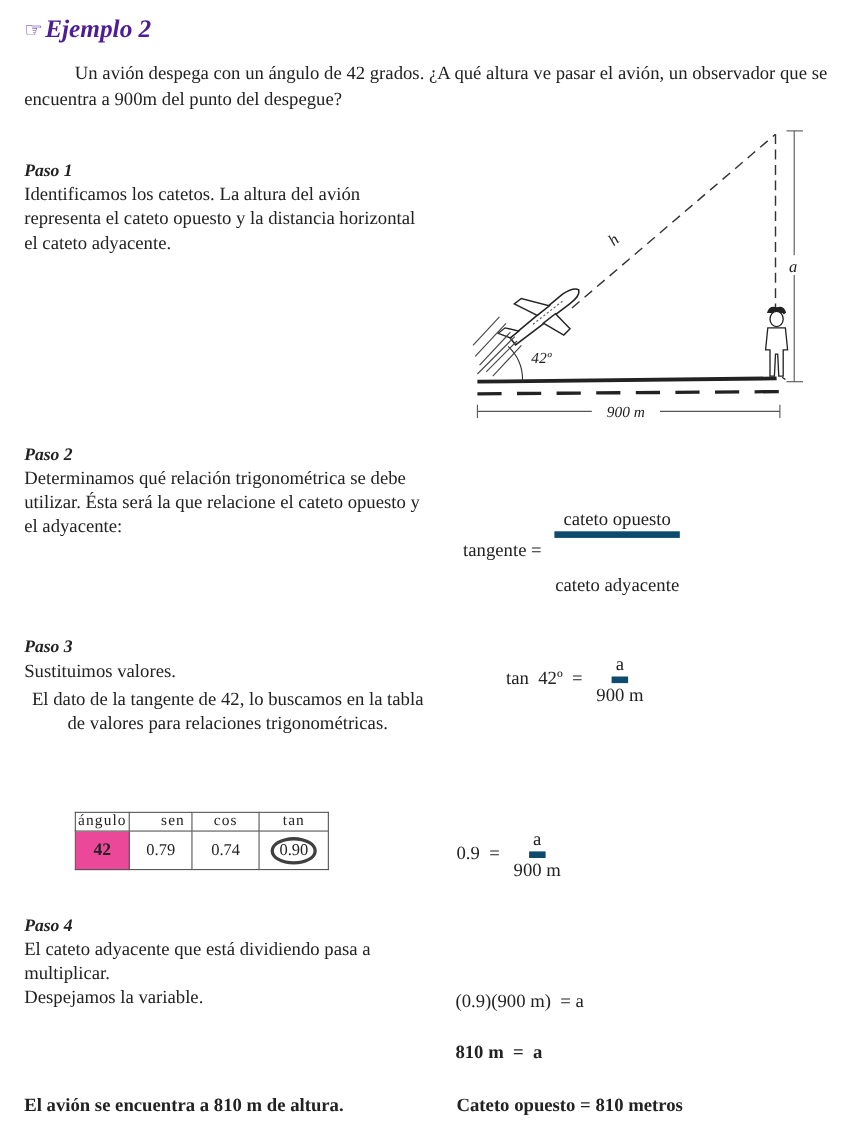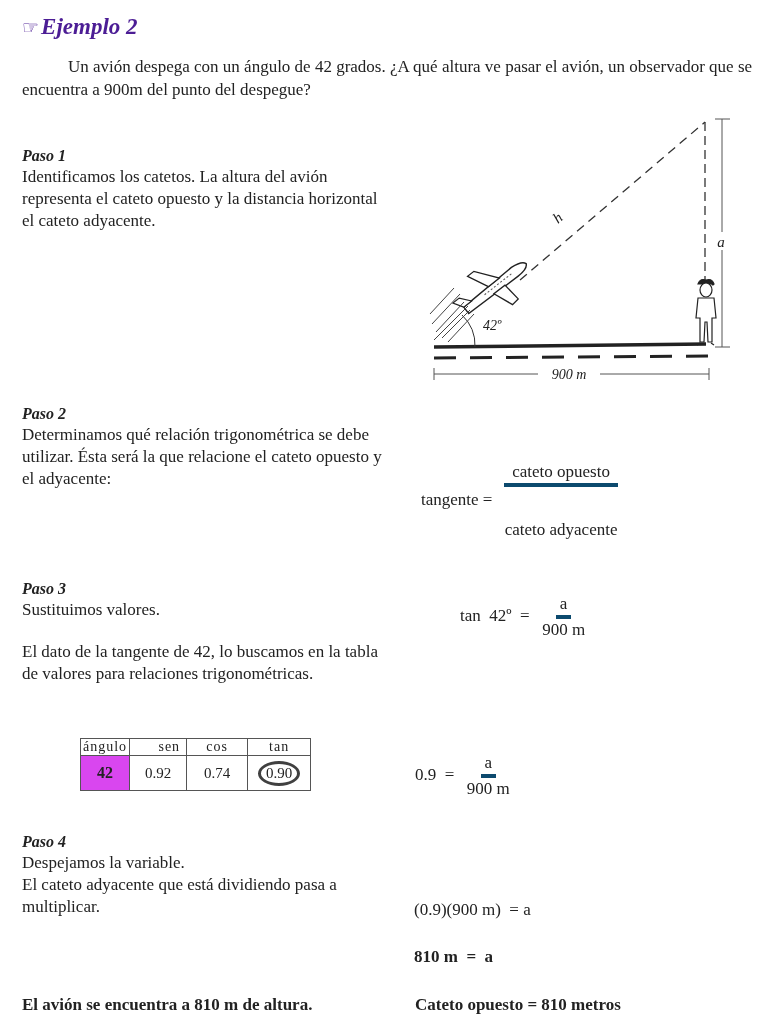--- a/index.html
+++ b/index.html
@@ -7,27 +7,27 @@
          font-family:"Liberation Serif", "DejaVu Serif", serif; color:#222; }
   .abs { position:absolute; }
   .title { left:22px; top:14px; font-size:23px; font-weight:bold; font-style:italic; color:#4c1d95; }
   .title .hand { font-style:normal; font-weight:normal; font-size:19px; margin-right:2px; }
   .intro { left:22px; top:55px; width:752px; font-size:17px; line-height:23px; text-indent:46px; }
   .step-h { font-size:16px; font-weight:bold; font-style:italic; line-height:20px; }
   .para { font-size:17px; line-height:22px; width:370px; }
   .block { left:22px; }
   .eq { font-size:17px; white-space:nowrap; }
   .frac { display:inline-flex; flex-direction:column; align-items:center; vertical-align:middle; }
-  .frac .num { padding:0 4px 1px; border-bottom:4px solid #0c4a6e; line-height:20px; }
+  .frac .num { padding:0 4px 1px; border-bottom:6px solid #0c4a6e; line-height:20px; }
   .frac .den { padding:1px 4px 0; line-height:20px; }
   table.trig { border-collapse:collapse; font-size:15px; }
   table.trig td { border:1px solid #555; text-align:center; height:22px; padding:0 6px; }
   table.trig tr.hdr td { height:16px; font-size:14px; letter-spacing:1px; }
   table.trig td.ang-h { font-size:10px; letter-spacing:-0.5px; padding:0 2px; }
-  table.trig td.ang-v { background:#d946ef; font-weight:bold; font-size:16px; }
+  table.trig td.ang-v { background:#ec4899; font-weight:bold; font-size:16px; }
   .circled { display:inline-block; border:3px solid #404040; border-radius:50%; padding:1px 5px; line-height:17px; }
   .bold-line { font-size:17px; font-weight:bold; }
   svg text { font-family:"Liberation Serif", serif; }
 </style>
 </head>
 <body>
 
 <div class="abs title">
   <span class="hand">☞</span><span>Ejemplo  2</span>
 </div>
@@ -100,57 +100,57 @@
   <span>tangente =</span>
   <span class="frac">
     <span class="num" style="padding:0 8px 1px;">cateto opuesto</span>
     <span class="den" style="padding:1px 8px 0;margin-top:32px;">cateto adyacente</span>
   </span>
 </div>
 
 <div class="abs block" style="top:579px;">
   <div class="step-h">Paso 3</div>
   <div class="para">Sustituimos valores.</div>
-  <div class="para" style="margin-top:20px;">El dato de la tangente de 42, lo buscamos en la tabla de valores para relaciones trigonométricas.</div>
+  <div class="para" style="margin-top:4px;text-align:center;">El dato de la tangente de 42, lo buscamos en la tabla de valores para relaciones trigonométricas.</div>
 </div>
 <div class="abs eq" style="left:415px; top:594px;margin-left:45px;">
   <span style="white-space:pre;">tan  42º  =</span>&nbsp;
   <span class="frac">
     <span class="num">a</span>
     <span class="den">900 m</span>
   </span>
 </div>
 
-<table class="abs trig" style="left:80px; top:738px;">
+<table class="abs trig" style="left:68px; top:738px;">
   <tbody>
       <tr class="hdr">
     <td class="ang-h">ángulo</td>
     <td style="width:44px;text-align:right;">sen</td>
     <td style="width:48px;">cos</td>
     <td style="width:50px;">tan</td>
   </tr>
   <tr style="height:34px;">
     <td class="ang-v" style="height:34px;">42</td>
-    <td>0.92</td>
+    <td>0.79</td>
     <td>0.74</td>
     <td><span class="circled">0.90</span></td>
   </tr>
 </tbody>
   </table>
 
 <div class="abs eq" style="left:415px; top:753px;">
   <span style="white-space:pre;">0.9  =</span>&nbsp;
   <span class="frac">
     <span class="num">a</span>
     <span class="den">900 m</span>
   </span>
 </div>
 
 <div class="abs block" style="top:832px;">
   <div class="step-h">Paso 4</div>
+  <div class="para">El cateto adyacente que está dividiendo pasa a multiplicar.</div>
   <div class="para">Despejamos la variable.</div>
-  <div class="para">El cateto adyacente que está dividiendo pasa a multiplicar.</div>
 </div>
 <div class="abs eq" style="left:414px; top:900px; white-space:pre;">(0.9)(900 m)  = a</div>
 <div class="abs eq" style="left:414px; top:947px; white-space:pre;font-weight:bold;">810 m  =  a</div>
 
 <div class="abs bold-line" style="left:22px; top:995px;">El avión se encuentra a 810 m de altura.</div>
 <div class="abs bold-line" style="left:415px; top:995px;">Cateto opuesto = 810 metros</div>
 
 </body></html>

